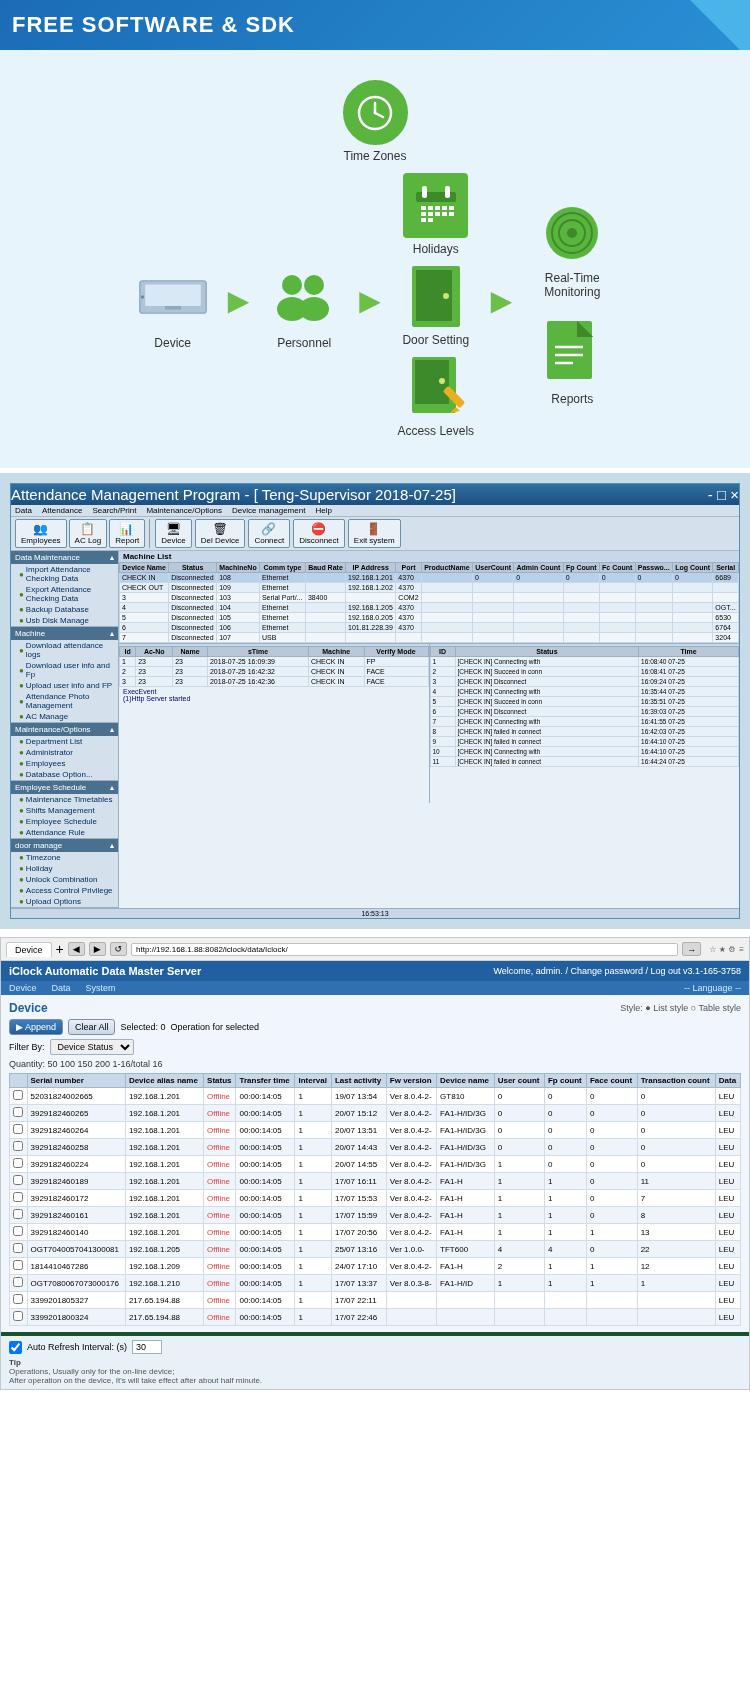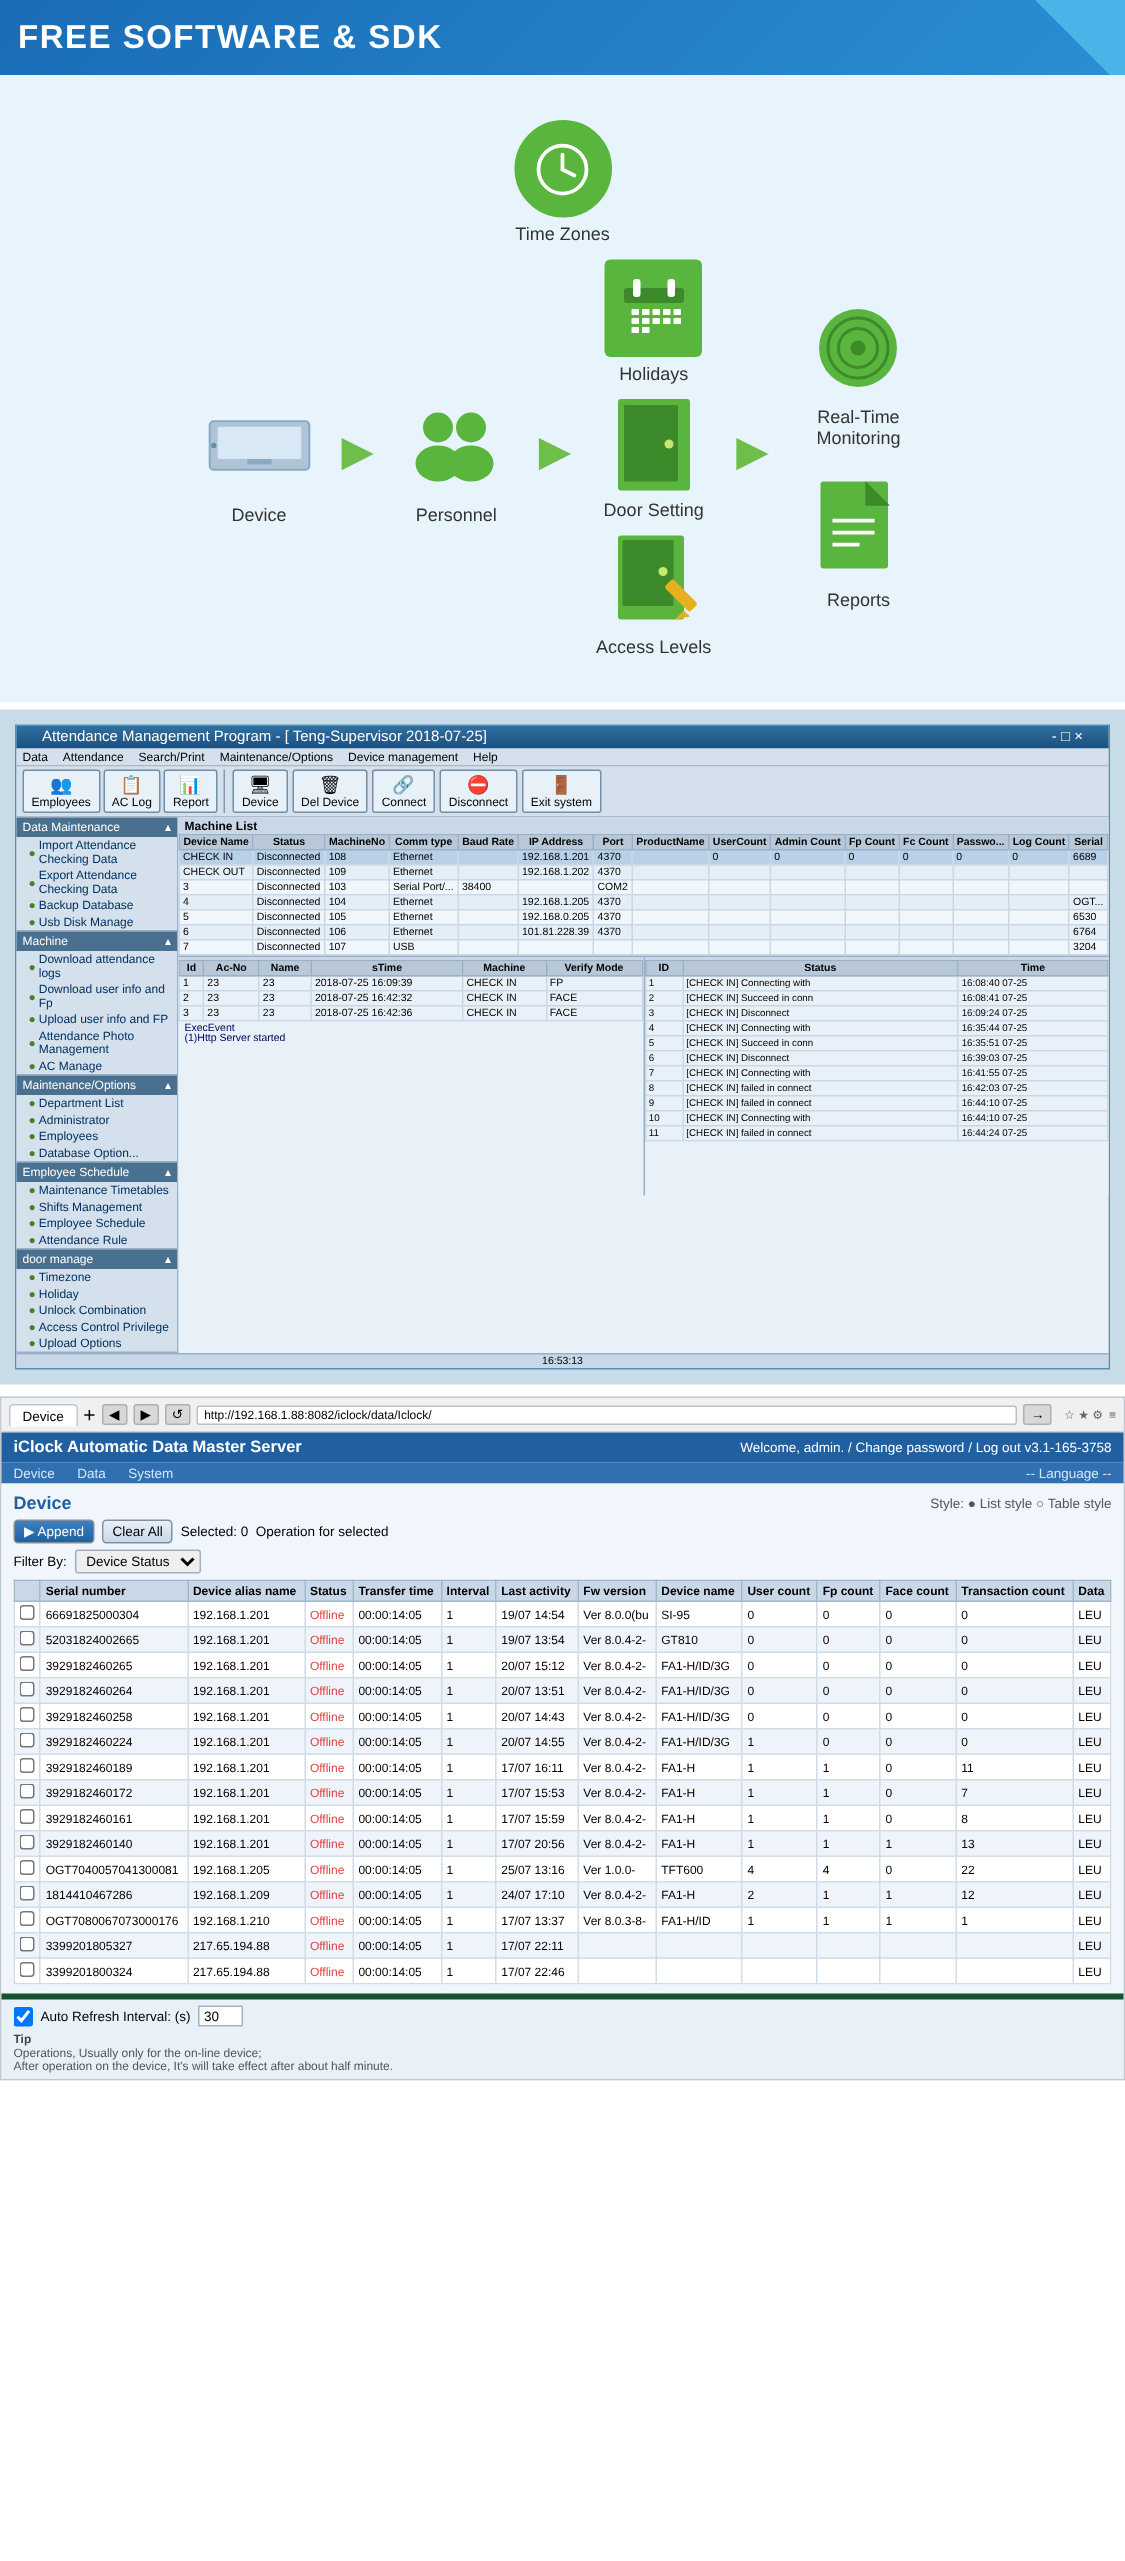--- a/index.html
+++ b/index.html
@@ -85,22 +85,22 @@
     }
     .amp-window {
       background: #d0e0eb;
       border: 1px solid #5090b8;
       font-size: 9px;
       color: #000;
     }
     .amp-titlebar {
       background: linear-gradient(to bottom, #3070a0, #1a4f80);
       color: #fff;
-      padding: 2px 17px;
-      font-size: 10px;
+      padding: 2px 0;
+      font-size: 15px;
       display: flex;
       align-items: center;
       justify-content: space-between;
     }
     .amp-menubar {
       background: #d4e0ec;
       padding: 1px 4px;
       font-size: 8px;
       border-bottom: 1px solid #aab8c8;
       display: flex; gap: 10px;
@@ -943,20 +943,21 @@
       <span>Operation for selected</span>
     </div>
 
     <div class="iclock-filter">
       <span>Filter By:</span>
       <select>
         <option>Device Status</option>
       </select>
     </div>
 
+    <div class="iclock-quantity">Quantity: 50 100 150 200  1-16/total 16</div>
 
     <div style="overflow-x:auto;">
       <table class="iclock-table">
         <thead>
           <tr id="iclock-thead-row">
               <th></th>
               <th>Serial number</th>
               <th>Device alias name</th>
               <th>Status</th>
               <th>Transfer time</th>
@@ -967,36 +968,20 @@
               <th>User count</th>
               <th>Fp count</th>
               <th>Face count</th>
               <th>Transaction count</th>
               <th>Data</th>
             </tr>
         </thead>
         <tbody id="iclock-tbody">
             <tr>
               <td><input type="checkbox" class="iclock-checkbox" style=""></td>
-              <td>66691825000304</td>
-              <td>192.168.1.201</td>
-              <td><span class="status-offline">Offline</span></td>
-              <td>00:00:14:05</td>
-              <td>1</td>
-              <td>19/07 14:54</td>
-              <td>Ver 8.0.0(bu</td>
-              <td>SI-95</td>
-              <td>0</td>
-              <td>0</td>
-              <td>0</td>
-              <td>0</td>
-              <td>LEU</td>
-            </tr>
-            <tr>
-              <td><input type="checkbox" class="iclock-checkbox" style=""></td>
               <td>52031824002665</td>
               <td>192.168.1.201</td>
               <td><span class="status-offline">Offline</span></td>
               <td>00:00:14:05</td>
               <td>1</td>
               <td>19/07 13:54</td>
               <td>Ver 8.0.4-2-</td>
               <td>GT810</td>
               <td>0</td>
               <td>0</td>

